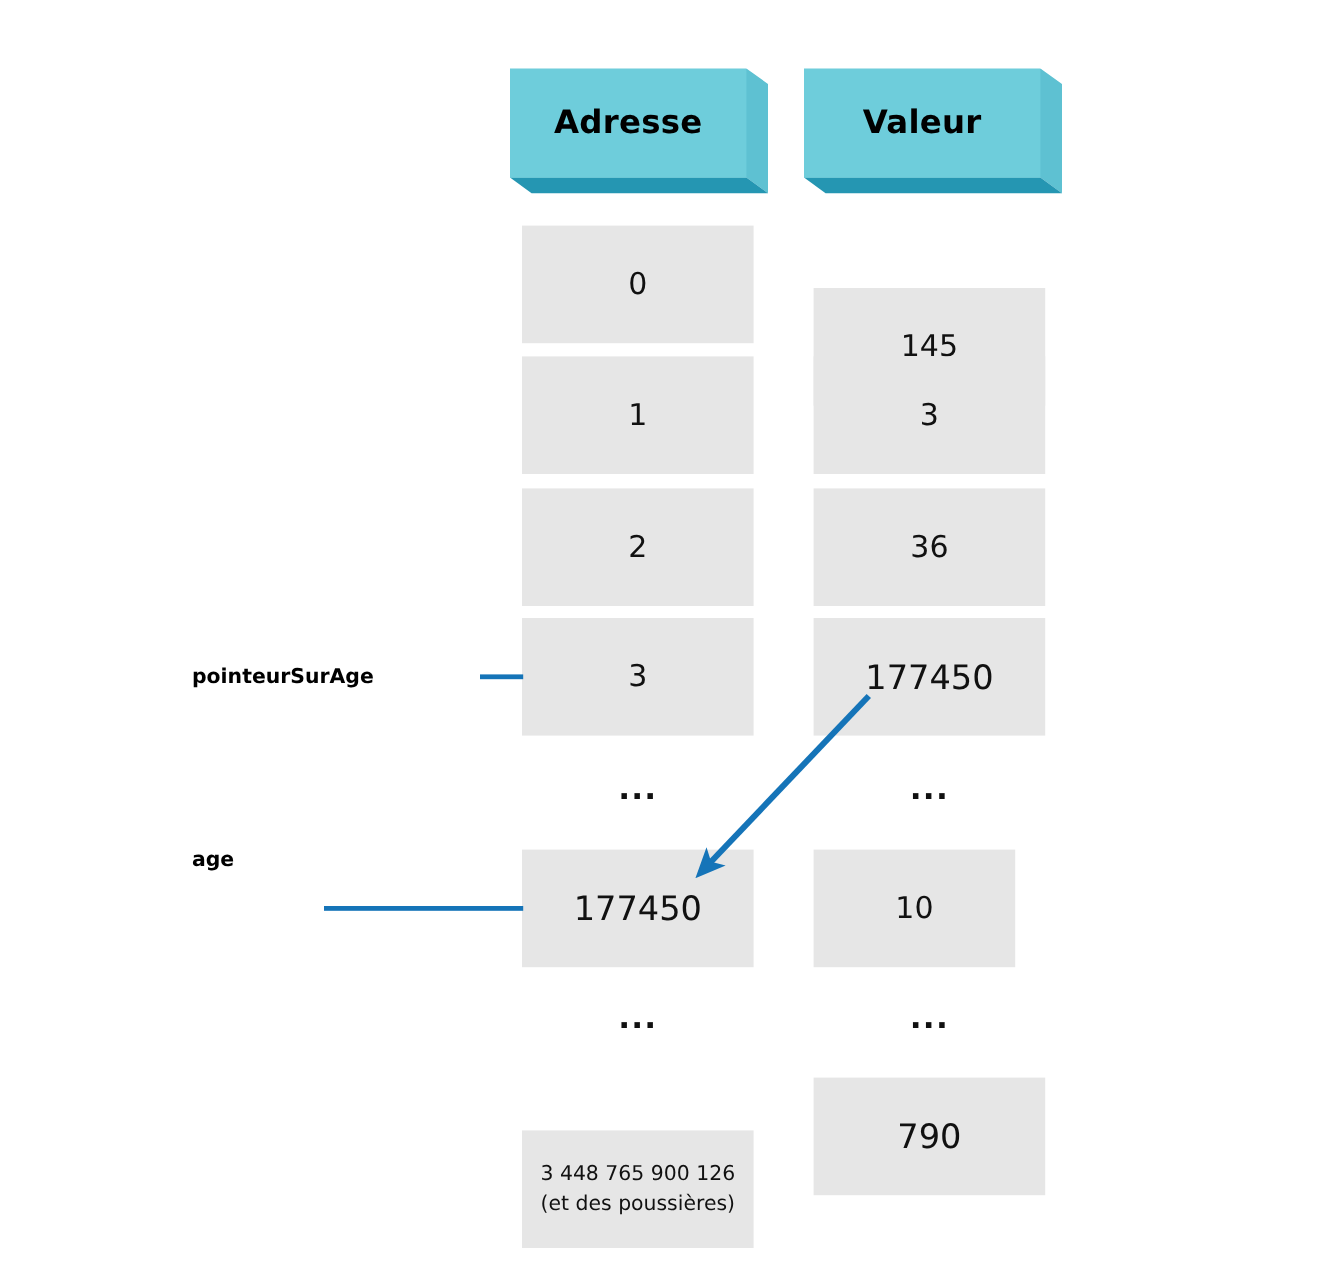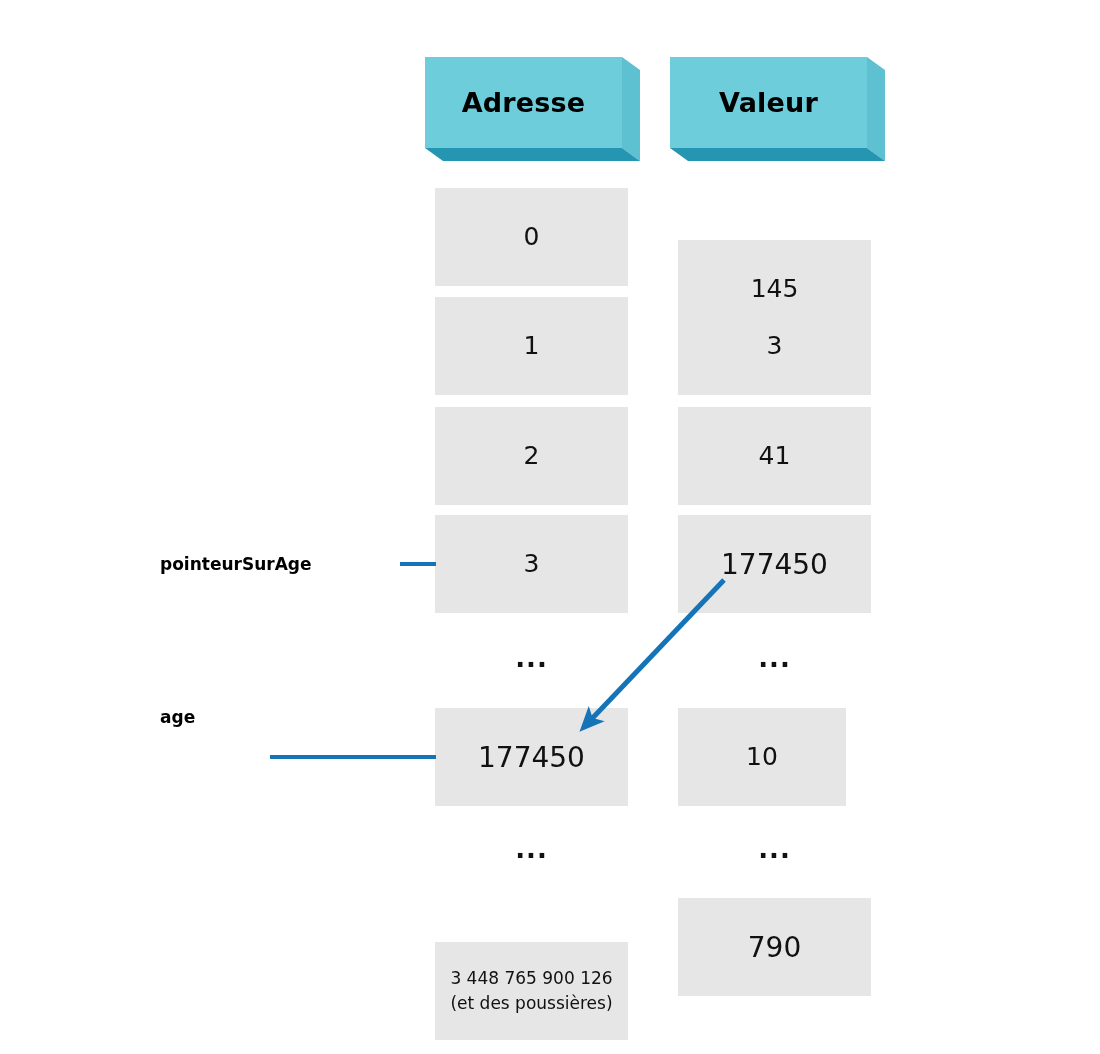--- a/index.html
+++ b/index.html
@@ -136,21 +136,21 @@
     <div class="hb-label">Valeur</div>
   </div>
 
   <div class="cell" style="left:435px; top:188px; width:193px; height:98px;">0</div>
   <div class="cell" style="left:678px; top:200px; width:193px; height:98px;margin-top:40px;">145</div>
 
   <div class="cell" style="left:435px; top:297px; width:193px; height:98px;">1</div>
   <div class="cell" style="left:678px; top:297px; width:193px; height:98px;">3</div>
 
   <div class="cell" style="left:435px; top:407px; width:193px; height:98px;">2</div>
-  <div class="cell" style="left:678px; top:407px; width:193px; height:98px;">41</div>
+  <div class="cell" style="left:678px; top:407px; width:193px; height:98px;">36</div>
 
   <div class="cell" style="left:435px; top:515px; width:193px; height:98px;">3</div>
   <div class="cell big" style="left:678px; top:515px; width:193px; height:98px;">177450</div>
 
   <div class="var-label" style="left:160px; top:554px; width:232px;">pointeurSurAge</div>
   <div class="leader-line" style="left:400px; top:562px; width:36px;"></div>
 
   <div class="ellipsis" style="left:435px; top:645px;">...</div>
   <div class="ellipsis" style="left:678px; top:645px;">...</div>
 

